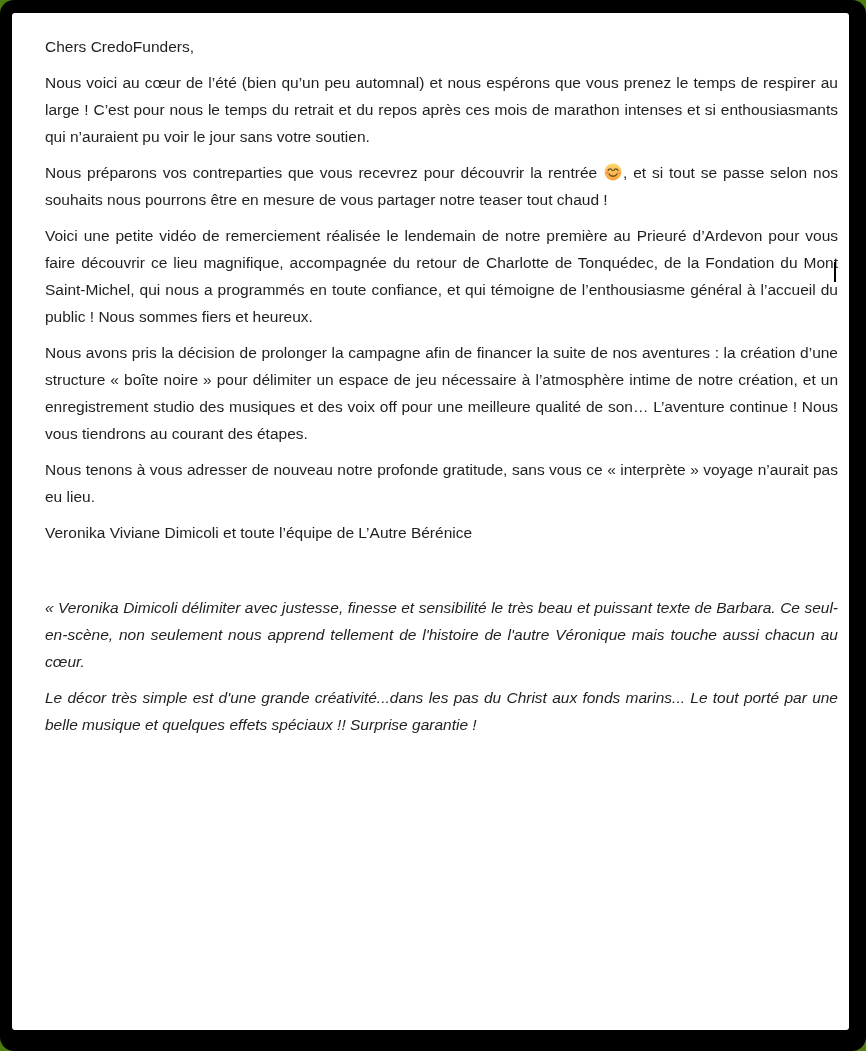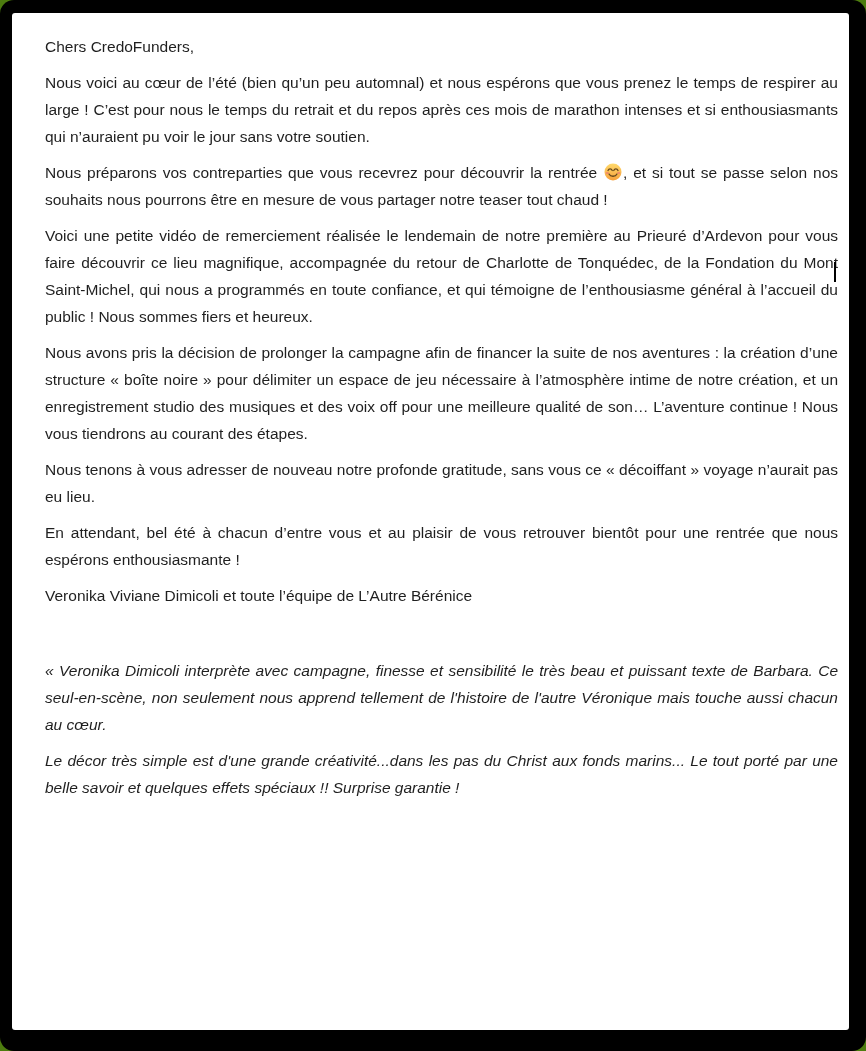--- a/index.html
+++ b/index.html
@@ -90,32 +90,31 @@
               <path d="M19.5 15 C21.5 10.5, 26 10.5, 28 15" stroke="#65471b" stroke-width="2.6" fill="none" stroke-linecap="round"></path>
               <path d="M10 22 C13 28, 23 28, 26 22" stroke="#65471b" stroke-width="2.6" fill="none" stroke-linecap="round"></path>
               <ellipse cx="6.5" cy="20" rx="3.2" ry="2.2" fill="#ed7770" opacity="0.75"></ellipse>
               <ellipse cx="29.5" cy="20" rx="3.2" ry="2.2" fill="#ed7770" opacity="0.75"></ellipse>
             </svg></span><span>, et si tout se passe selon nos souhaits nous pourrons être en mesure de vous partager notre teaser tout chaud !</span></p>
 
         <p>Voici une petite vidéo de remerciement réalisée le lendemain de notre première au Prieuré d’Ardevon pour vous faire découvrir ce lieu magnifique, accompagnée du retour de Charlotte de Tonquédec, de la Fondation du Mont Saint-Michel, qui nous a programmés en toute confiance, et qui témoigne de l’enthousiasme général à l’accueil du public ! Nous sommes fiers et heureux.</p>
 
         <p>Nous avons pris la décision de prolonger la campagne afin de financer la suite de nos aventures : la création d’une structure « boîte noire » pour délimiter un espace de jeu nécessaire à l’atmosphère intime de notre création, et un enregistrement studio des musiques et des voix off pour une meilleure qualité de son… L’aventure continue ! Nous vous tiendrons au courant des étapes.</p>
 
-        <p>Nous tenons à vous adresser de nouveau notre profonde gratitude, sans vous ce « décoiffant » voyage n’aurait pas eu lieu.</p>
+        <p>Nous tenons à vous adresser de nouveau notre profonde gratitude, sans vous ce « interprète » voyage n’aurait pas eu lieu.</p>
 
 
-        <p>En attendant, bel été à chacun d’entre vous et au plaisir de vous retrouver bientôt pour une rentrée que nous espérons enthousiasmante !</p>
 
 
         <p>Veronika Viviane Dimicoli et toute l’équipe de L’Autre Bérénice</p>
 
         <div class="quote-spacer"></div>
 
         <div class="quote-block">
-          <p>« Veronika Dimicoli interprète avec campagne, finesse et sensibilité le très beau et puissant texte de Barbara. Ce seul-en-scène, non seulement nous apprend tellement de l'histoire de l'autre Véronique mais touche aussi chacun au cœur.</p>
-          <p>Le décor très simple est d'une grande créativité...dans les pas du Christ aux fonds marins... Le tout porté par une belle savoir et quelques effets spéciaux !! Surprise garantie !</p>
+          <p>« Veronika Dimicoli délimiter avec justesse, finesse et sensibilité le très beau et puissant texte de Barbara. Ce seul-en-scène, non seulement nous apprend tellement de l'histoire de l'autre Véronique mais touche aussi chacun au cœur.</p>
+          <p>Le décor très simple est d'une grande créativité...dans les pas du Christ aux fonds marins... Le tout porté par une belle musique et quelques effets spéciaux !! Surprise garantie !</p>
         </div>
 
       </div>
       <div class="text-cursor"></div>
     </div>
   </div>
 </div>
 
 </body></html>

